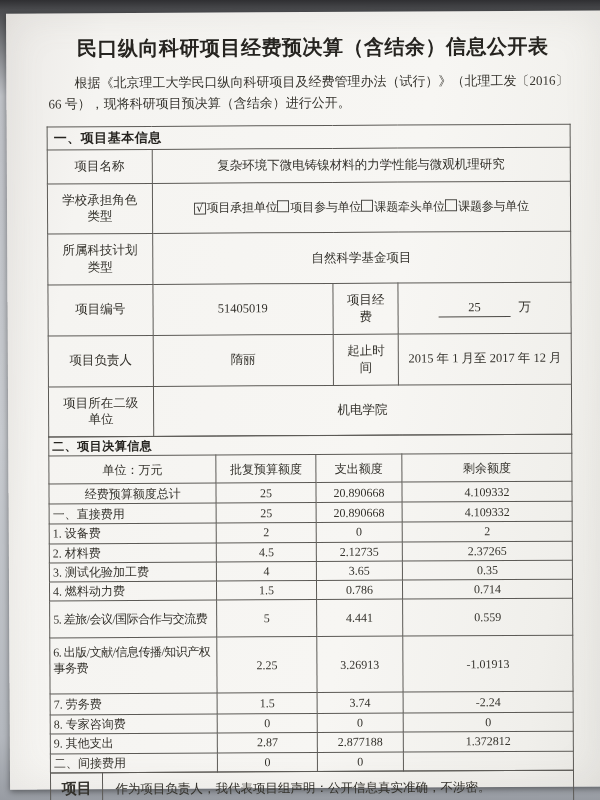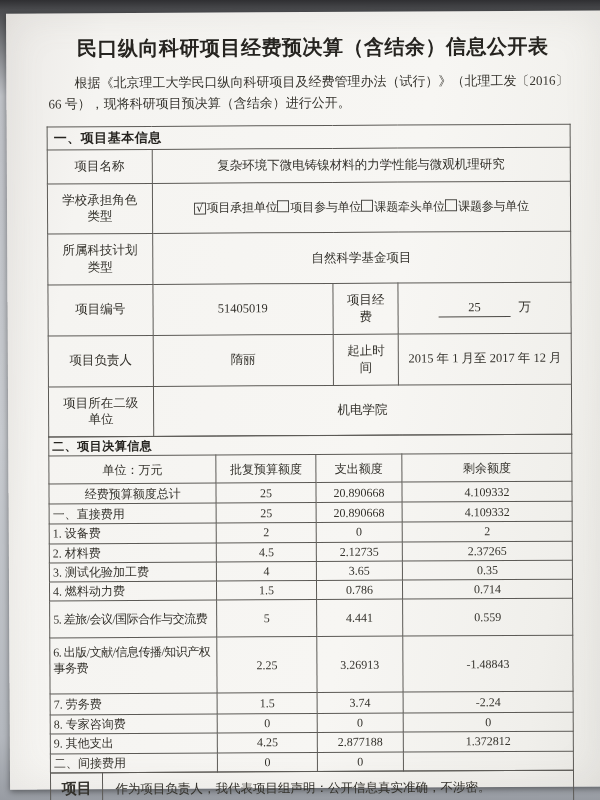--- a/index.html
+++ b/index.html
@@ -199,37 +199,37 @@
       <tr class="hh37">
         <td class="rowlbl tight">5. 差旅/会议/国际合作与交流费</td>
         <td class="num">5</td>
         <td class="num">4.441</td>
         <td class="num">0.559</td>
       </tr>
       <tr class="hh56">
         <td class="rowlbl tight top">6. 出版/文献/信息传播/知识产权事务费</td>
         <td class="num">2.25</td>
         <td class="num">3.26913</td>
-        <td class="num">-1.48843</td>
+        <td class="num">-1.01913</td>
       </tr>
       <tr class="hh21">
         <td class="rowlbl">7. 劳务费</td>
         <td class="num">1.5</td>
         <td class="num">3.74</td>
         <td class="num">-2.24</td>
       </tr>
       <tr class="hh19">
         <td class="rowlbl">8. 专家咨询费</td>
         <td class="num">0</td>
         <td class="num">0</td>
         <td class="num">0</td>
       </tr>
       <tr class="hh19">
         <td class="rowlbl">9. 其他支出</td>
-        <td class="num">4.25</td>
+        <td class="num">2.87</td>
         <td class="num">2.877188</td>
         <td class="num">1.372812</td>
       </tr>
       <tr class="hh19">
         <td class="rowlbl">二、间接费用</td>
         <td class="num">0</td>
         <td class="num">0</td>
         <td class="num"></td>
       </tr>
     </tbody>

